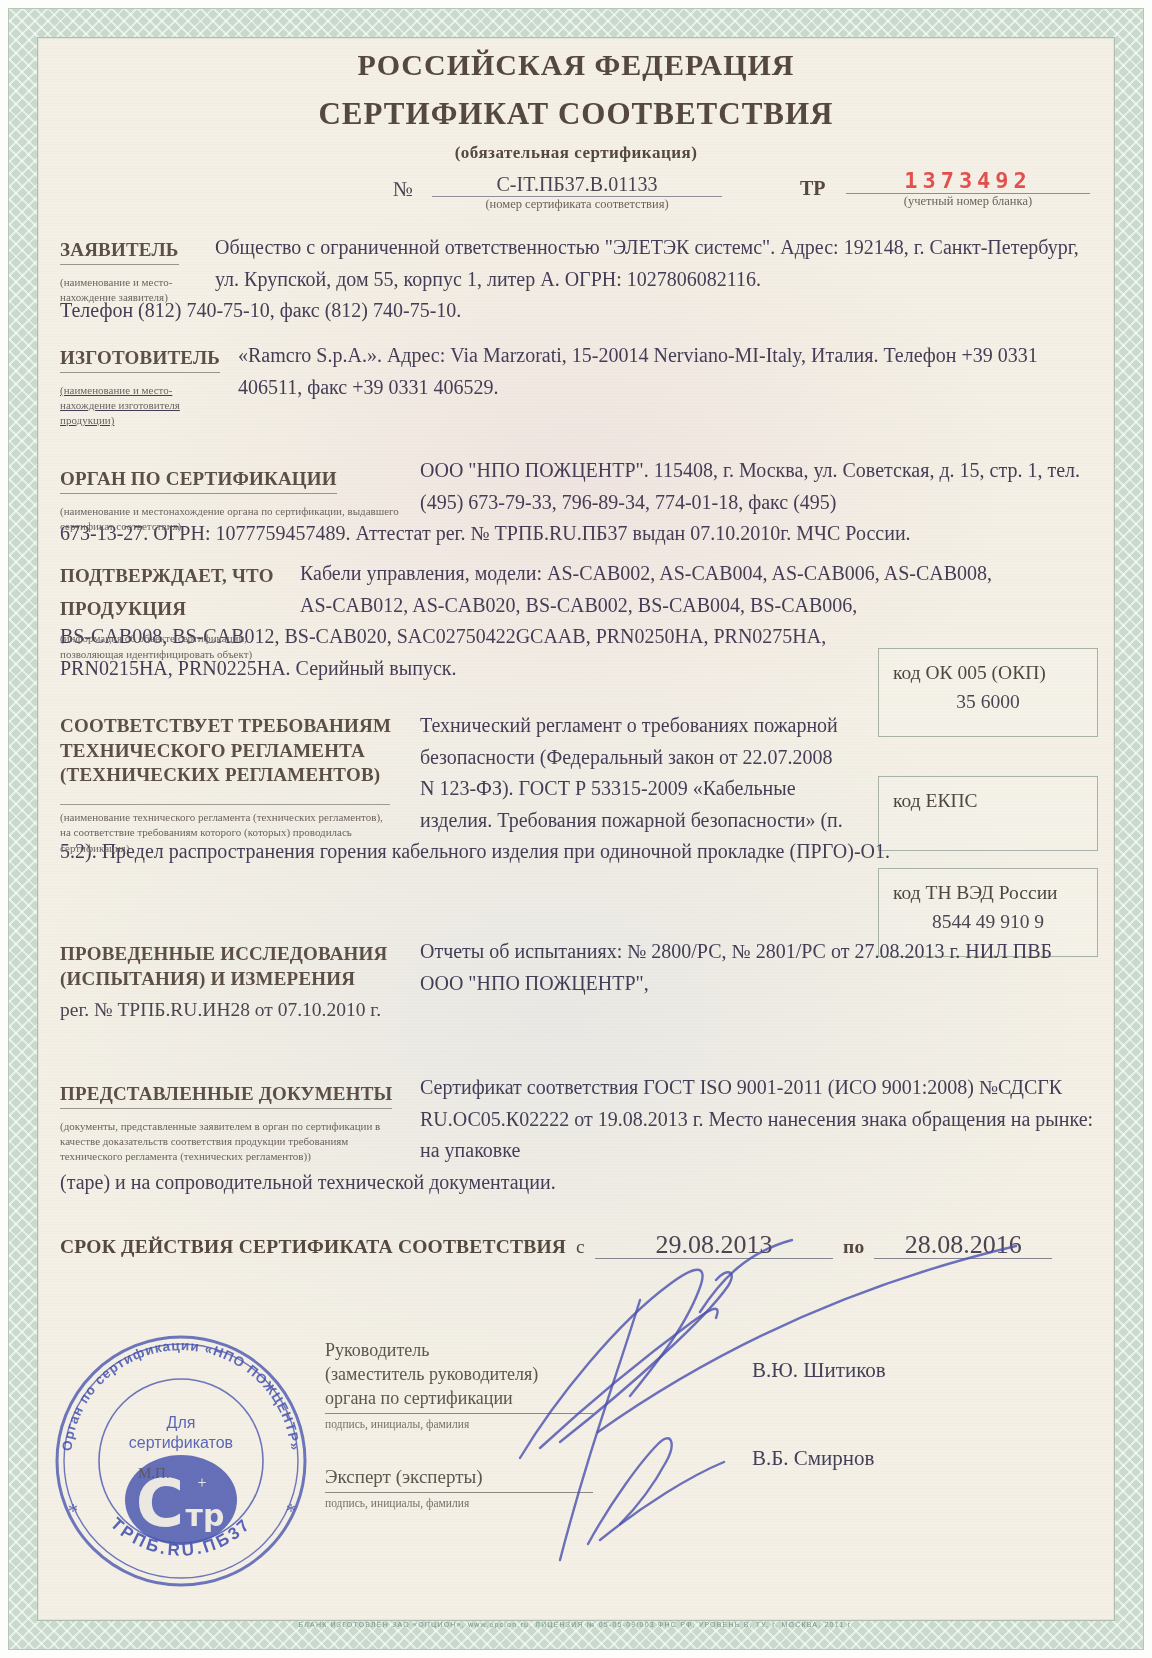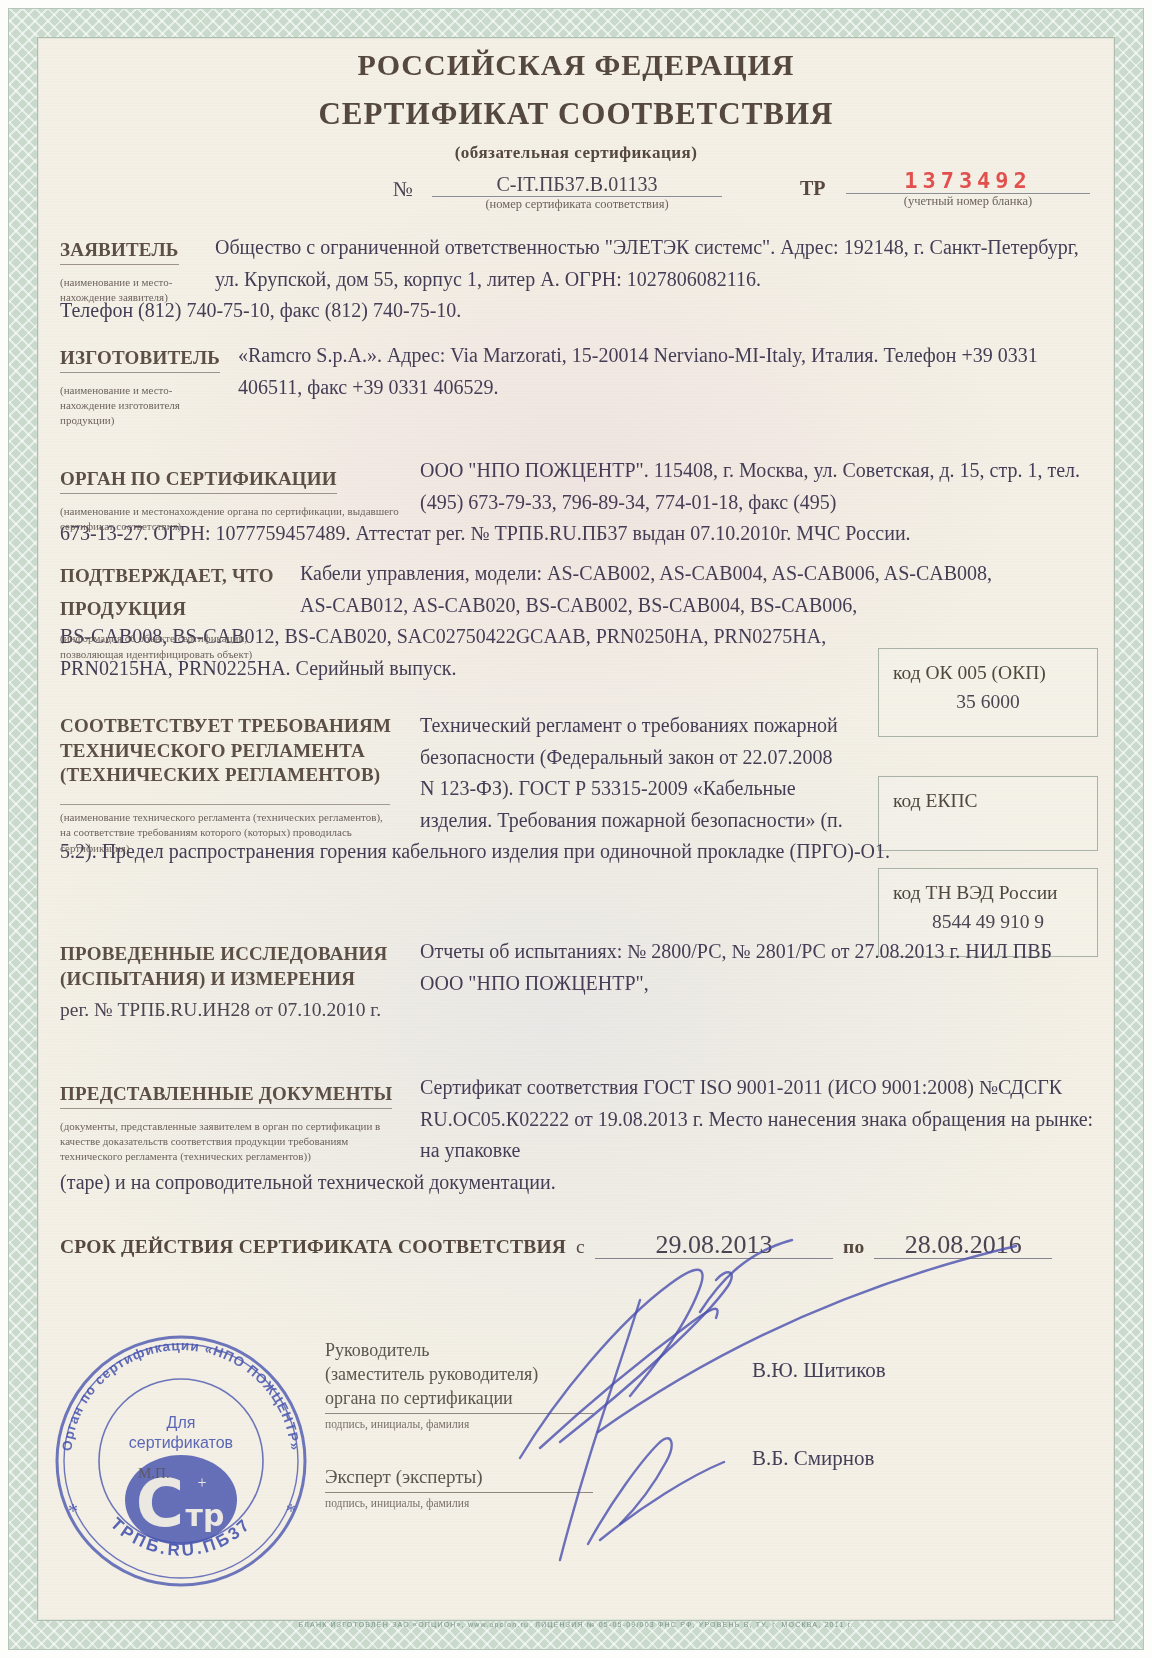--- a/index.html
+++ b/index.html
@@ -99,21 +99,21 @@
       <span class="lbl rule">ЗАЯВИТЕЛЬ</span>
       <div class="sublbl">(наименование и место-нахождение заявителя)</div>
     </div>
     <div class="body">
       <p style="margin-left:155px;">Общество с ограниченной ответственностью "ЭЛЕТЭК системс". Адрес: 192148, г. Санкт-Петербург, ул. Крупской, дом 55, корпус 1, литер А. ОГРН: 1027806082116.</p>
       <p>Телефон (812) 740-75-10, факс (812) 740-75-10.</p>
     </div>
   </div>
 
   <div class="sec" style="top:340px;">
-    <div class="labelcol" style="width:160px;">
+    <div class="labelcol" style="width:160px;text-decoration:underline;">
       <span class="lbl rule">ИЗГОТОВИТЕЛЬ</span>
       <div class="sublbl">(наименование и место- нахождение изготовителя продукции)</div>
     </div>
     <div class="body">
       <p style="margin-left:178px;">«Ramcro S.p.A.». Адрес: Via Marzorati, 15-20014 Nerviano-MI-Italy, Италия. Телефон +39 0331 406511, факс +39 0331 406529.</p>
     </div>
   </div>
 
   <div class="sec" style="top:455px;">
     <div class="labelcol" style="width:352px;top:8px;">

